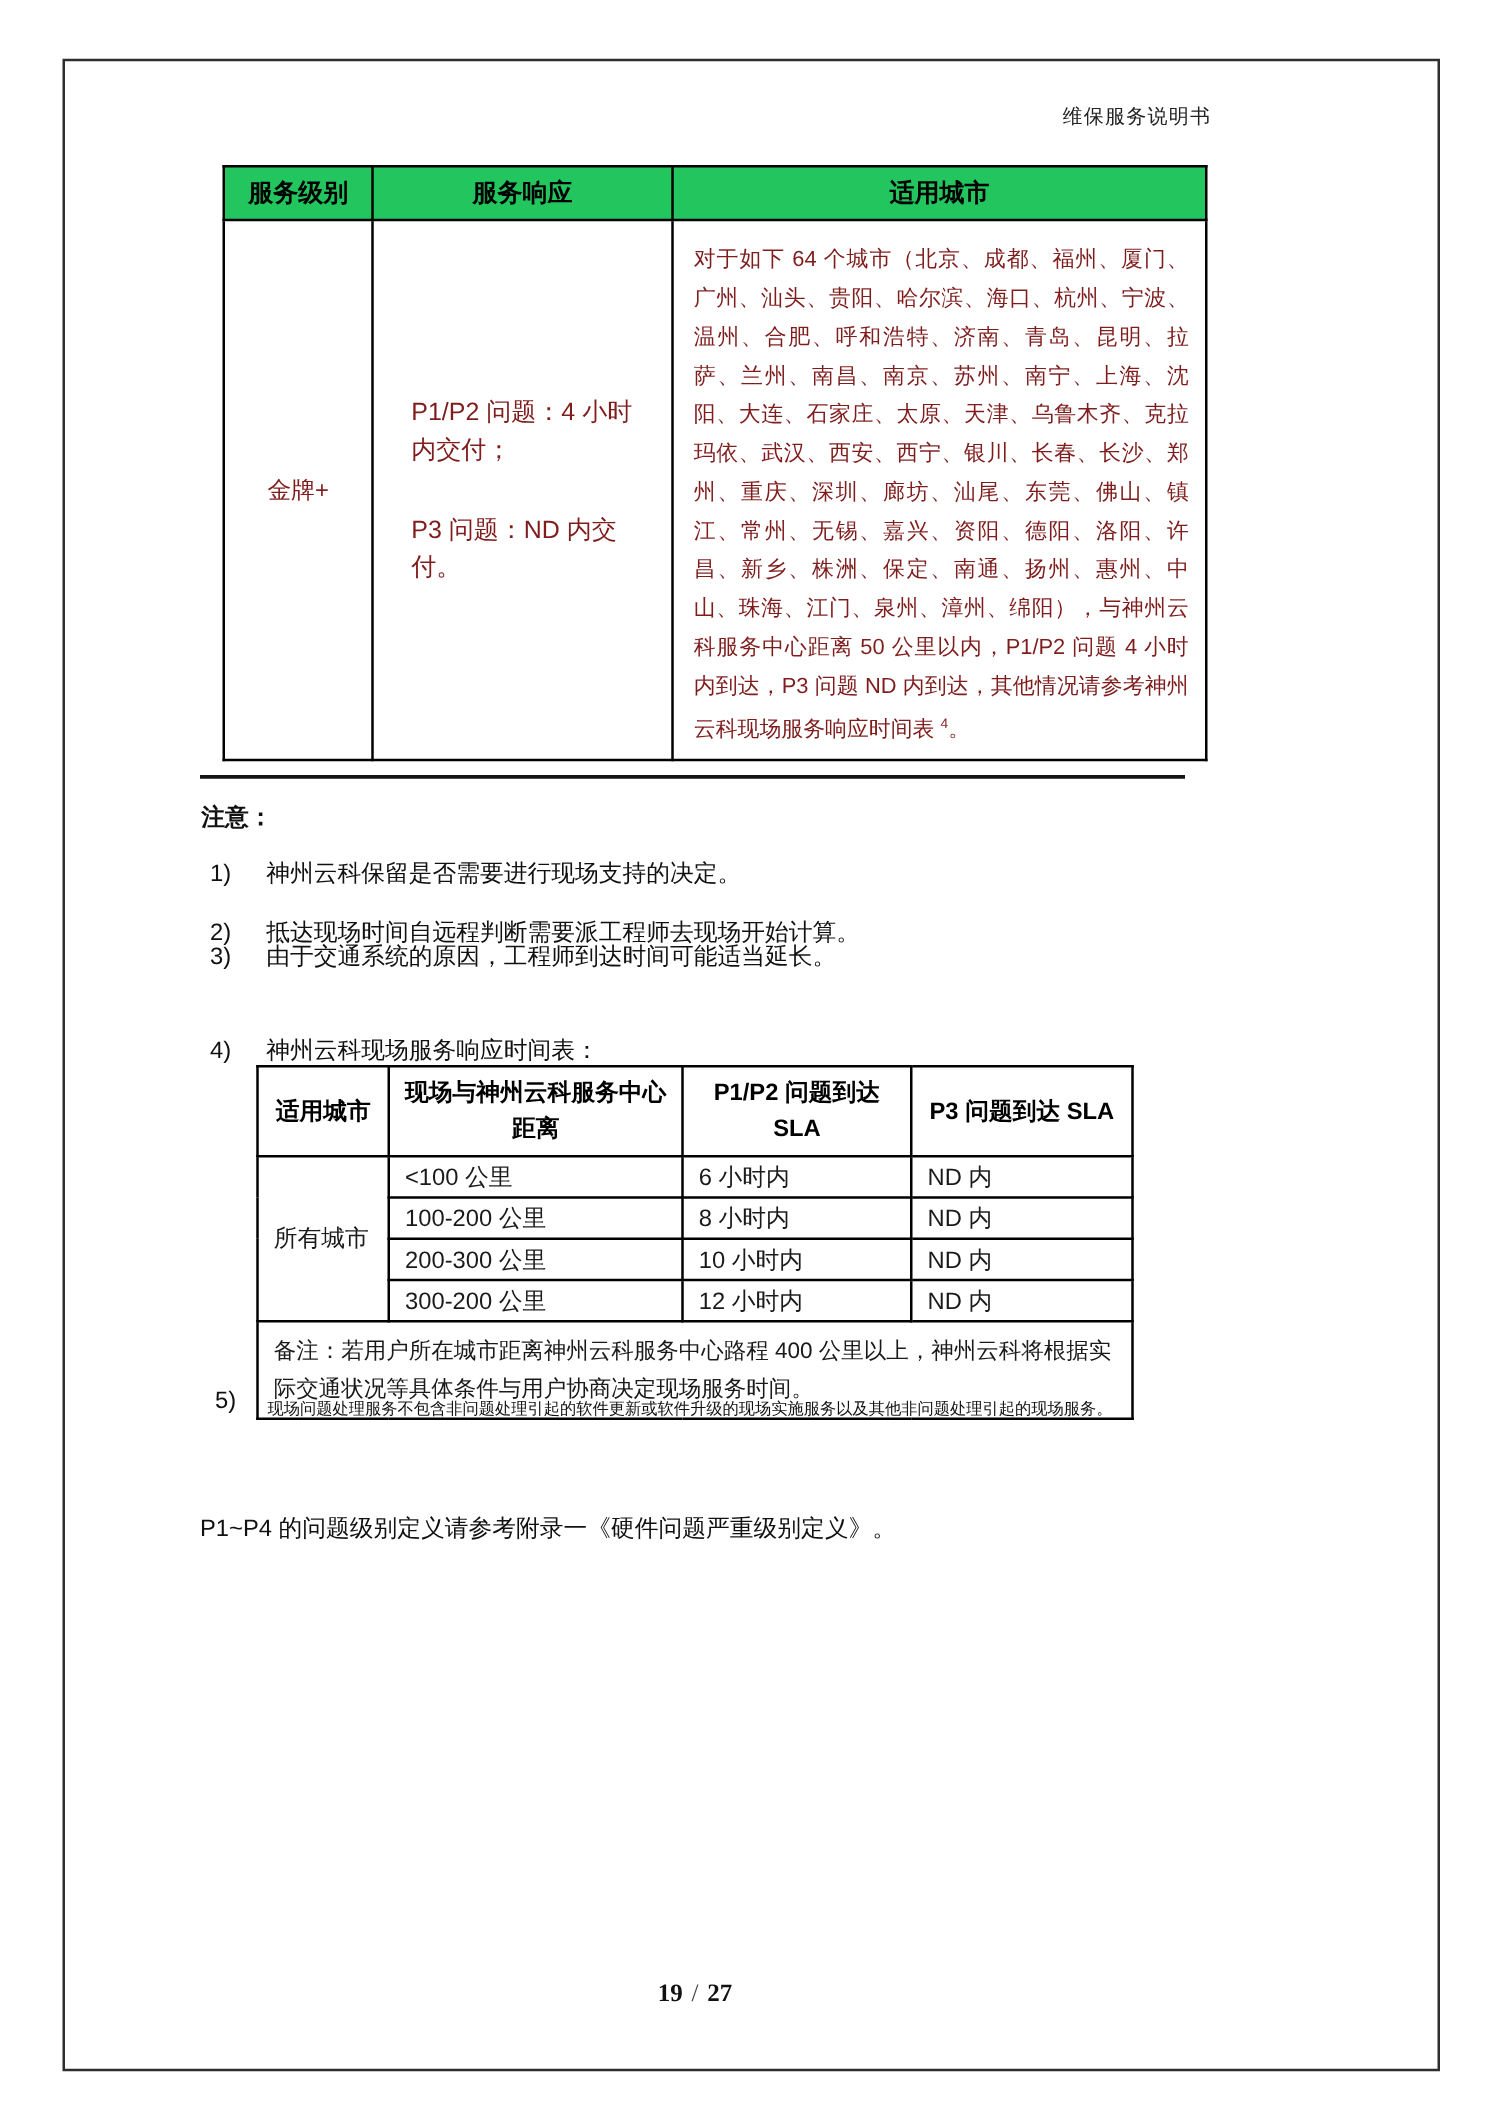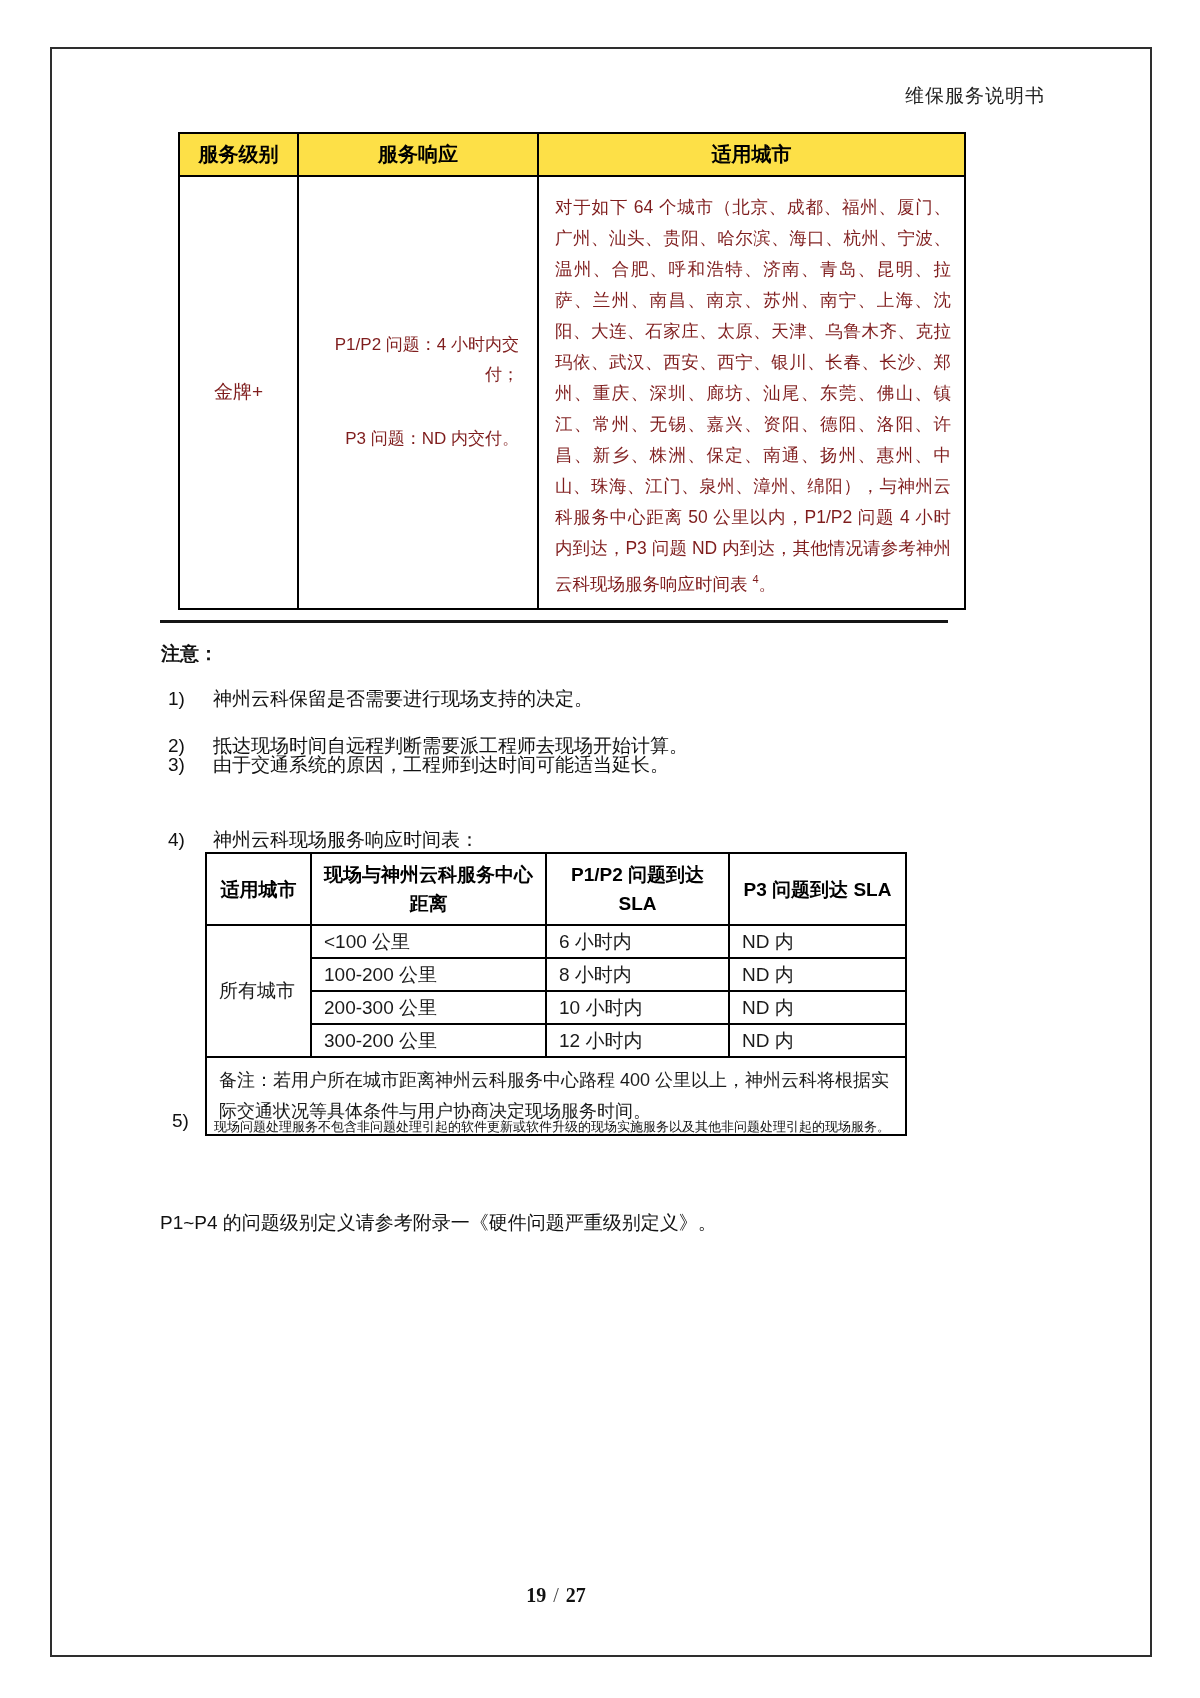--- a/index.html
+++ b/index.html
@@ -5,34 +5,34 @@
   html, body { margin:0; padding:0; background:#fff; }
   body {
     width:1200px; height:1698px; position:relative; overflow:hidden;
     font-family:"Liberation Sans","DejaVu Sans",sans-serif; color:#111;
   }
   .page-border{
     position:absolute; left:50px; top:47px; width:1102px; height:1610px;
     border:2px solid #2e2e2e; box-sizing:border-box;
   }
   .doc-header{
-    position:absolute; left:905px; top:83px;
+    position:absolute; left:850px; top:83px;
     font-family:Liberation Sans, sans-serif;
-    font-size:19px; letter-spacing:1px; color:#222;
+    font-size:16px; letter-spacing:1px; color:#222;
   }
   
   .t1{ position:absolute; left:178px; top:132px; width:786px;
        border-collapse:collapse; table-layout:fixed; }
   .t1 th{
-    border:2px solid #000; background:#fde047; font-weight:bold;
+    border:2px solid #000; background:#22c55e; font-weight:bold;
     font-size:20px; height:41px; text-align:center; padding:0; color:#000;
   }
   .t1 td{ border:2px solid #000; vertical-align:middle; color:#7f1d1d; }
   .t1 .level{ text-align:center; font-size:19px; }
-  .t1 .resp{ text-align:right; font-size:17px; padding:0 18px; }
+  .t1 .resp{ text-align:left; font-size:20px; padding:0 30px; }
   .t1 .resp p{ margin:0; line-height:30px; }
   .t1 .resp p.first{ margin-bottom:34px; }
   .t1 .cities{
     font-size:17.5px; line-height:31px; text-align:justify;
     vertical-align:top; height:386px; box-sizing:border-box;
     padding:15px 13px 8px 16px;
   }
   .t1 .cities sup{ font-size:11px; }
   
   .rule{ position:absolute; left:160px; top:620px; width:788px; height:3px; background:#151515; }

